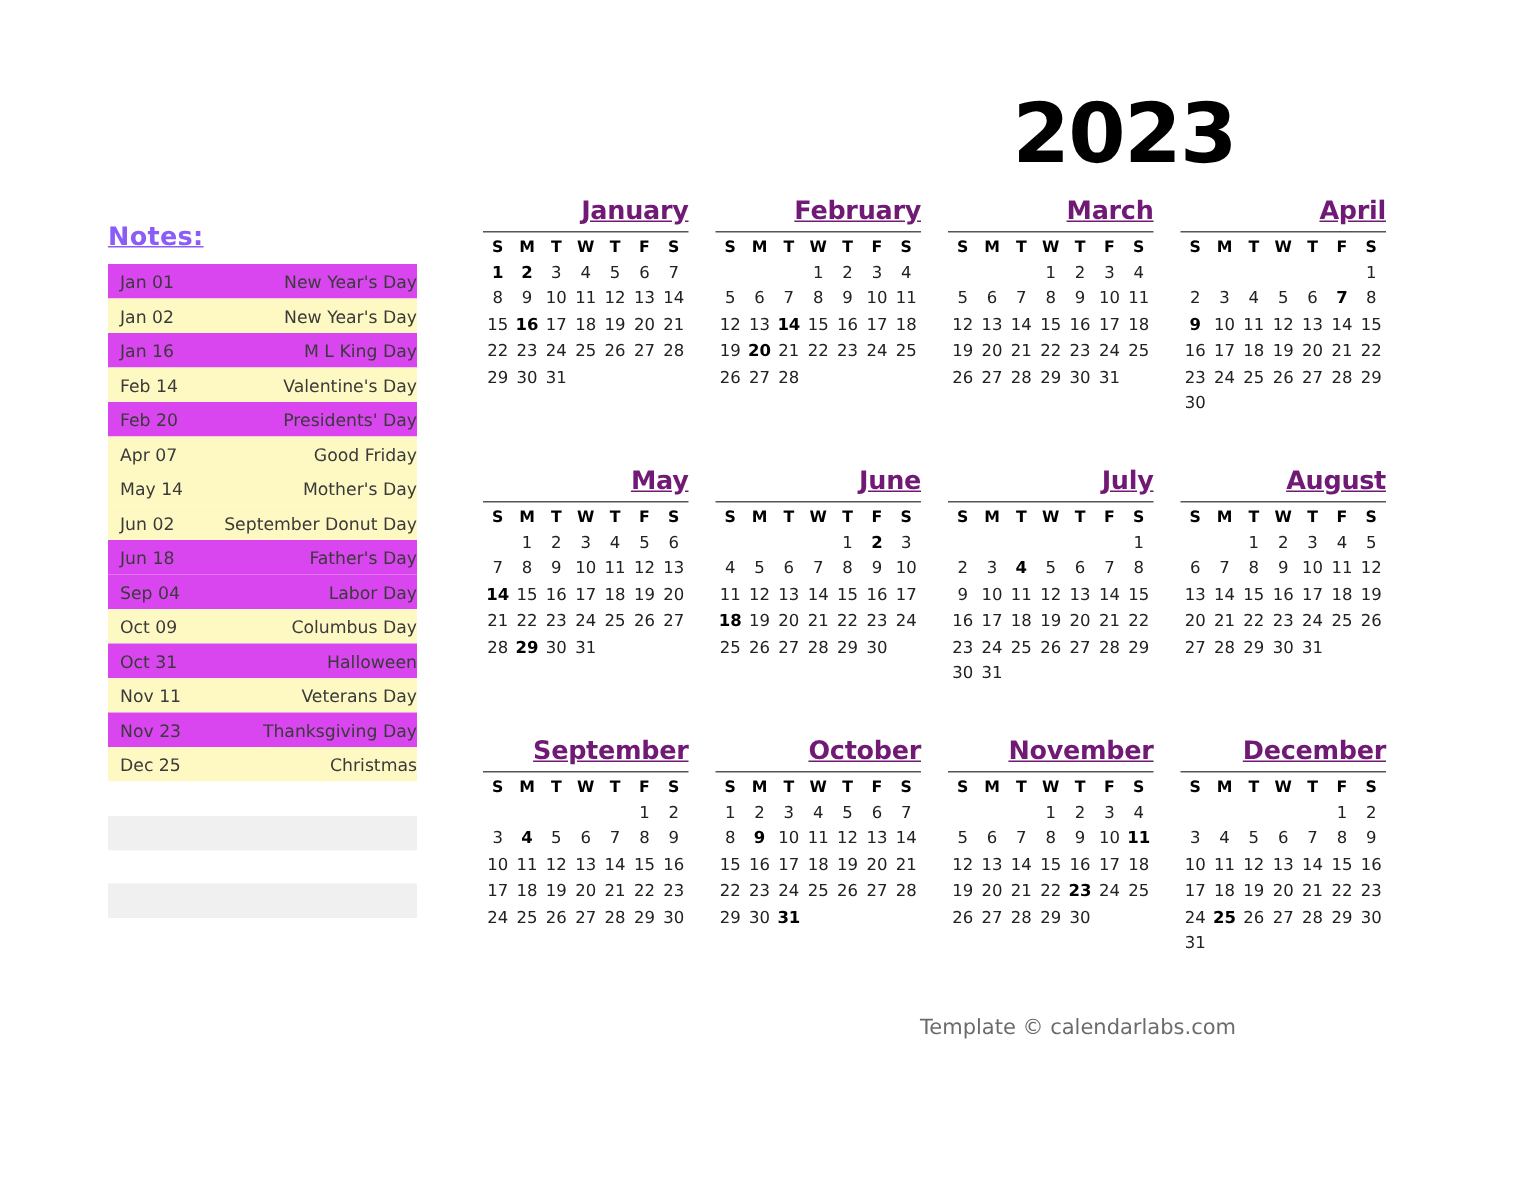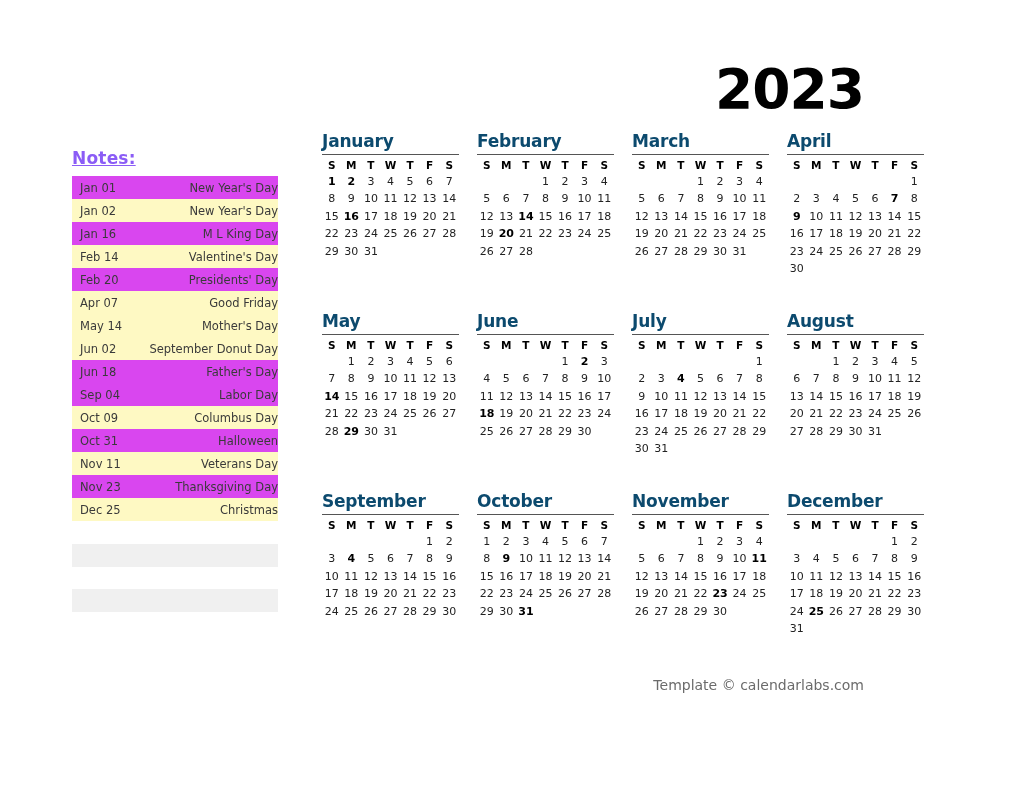--- a/index.html
+++ b/index.html
@@ -14,21 +14,20 @@
     color: #1a1a1a;
     position: relative;
     overflow: hidden;
   }
 
   .page {
     position: absolute;
     left: 0; top: 0;
     width: 920px;
     height: 791px;
-    padding-left: 40px;
   }
 
   
   .year-title {
     position: absolute;
     right: 96px;
     top: 62px;
     font-size: 55px;
     font-weight: bold;
     letter-spacing: -1px;
@@ -108,27 +107,28 @@
     width: 137px;
     margin-right: 18px;
   }
   .month:last-child { margin-right: 0; }
 
   .month-row.r1 .month { height: 180px; }
   .month-row.r2 .month { height: 180px; }
   .month-row.r3 .month { height: 180px; }
 
   .month-name {
-    text-align: left;
+    text-align: right;
     font-size: 17px;
     font-weight: bold;
-    color: #0c4a6e;
+    color: #701a75;
     line-height: 1.15;
     padding-bottom: 2px;
     letter-spacing: -0.2px;
+    text-decoration: underline;
   }
   .month-rule {
     border-top: 1px solid #555;
     margin-bottom: 2px;
   }
   table.cal {
     width: 137px;
     border-collapse: collapse;
     table-layout: fixed;
   }

